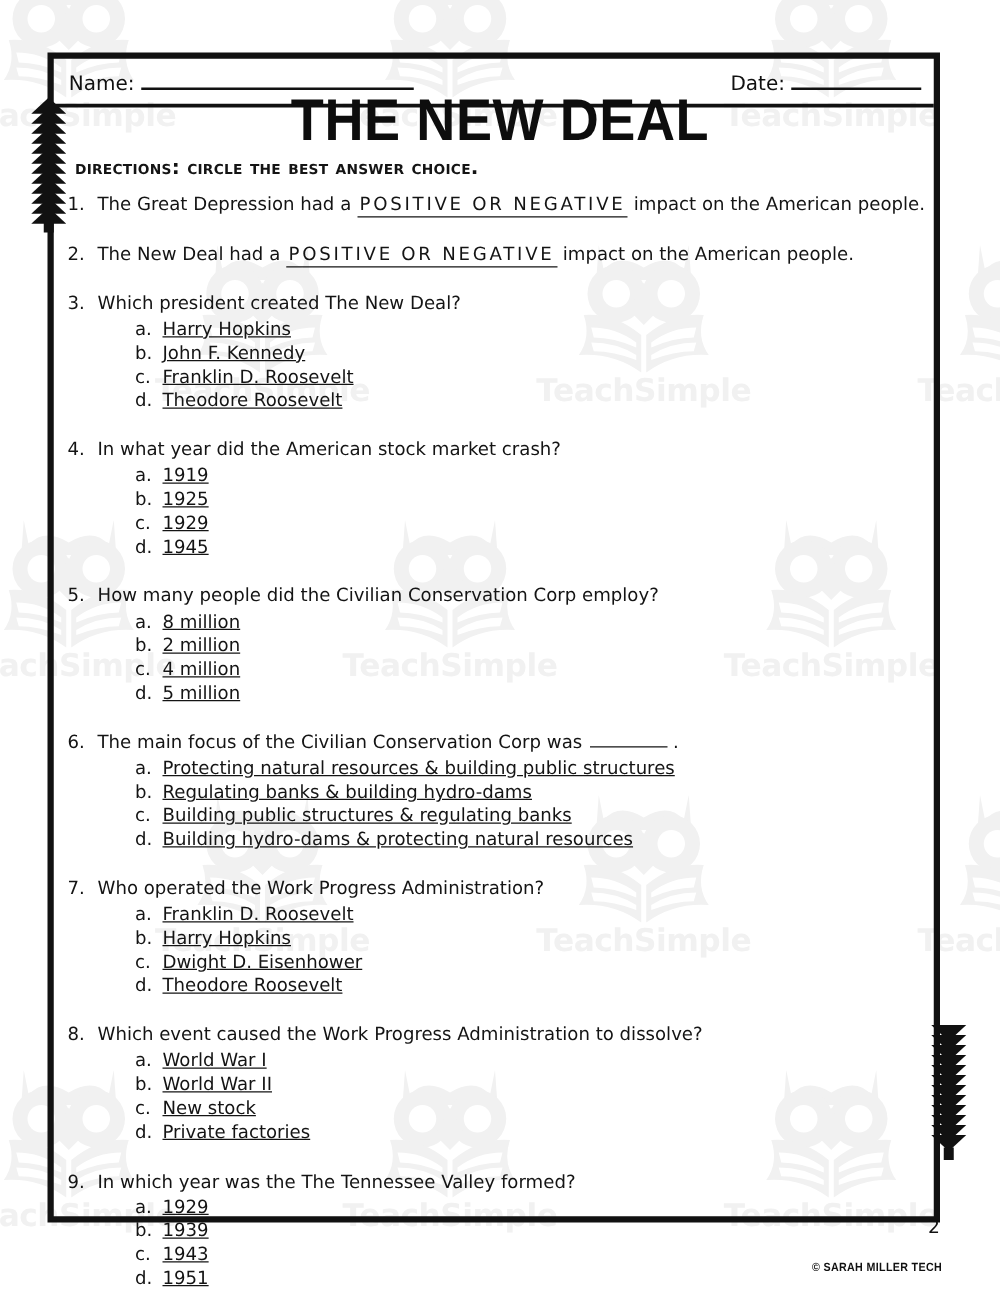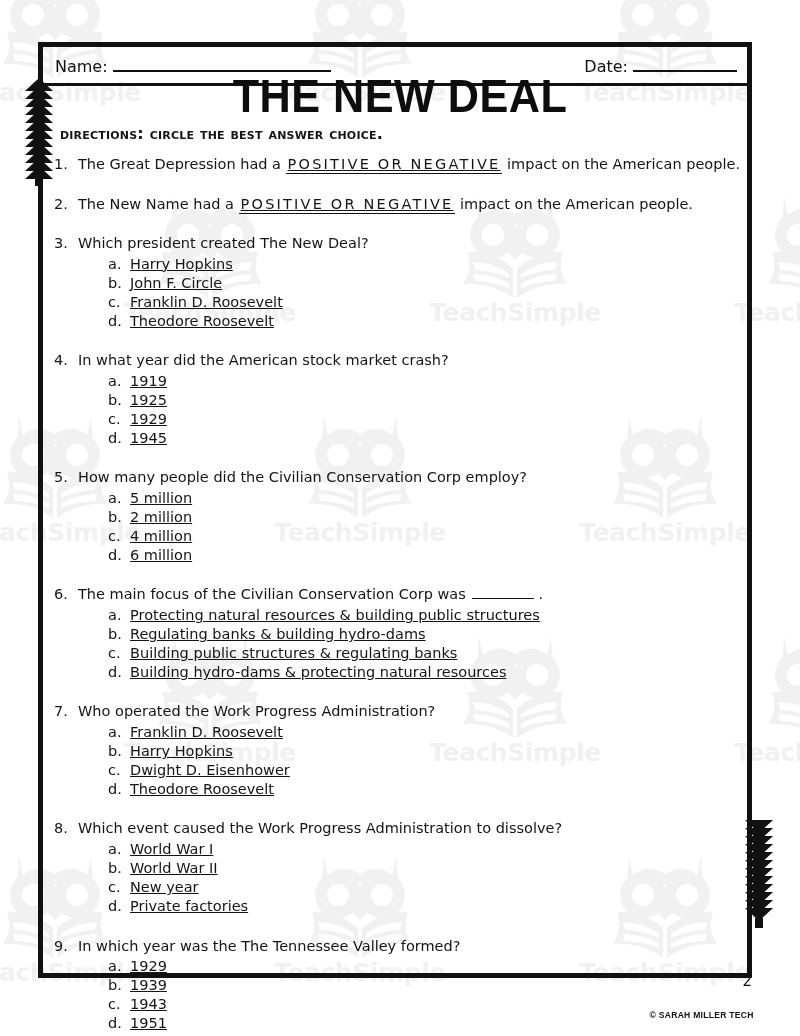--- a/index.html
+++ b/index.html
@@ -183,21 +183,20 @@
     padding-left: 2px;
     box-sizing: border-box;
   }
   .q-text { flex: 1; }
 
   .tf-choice {
     font-weight: 500;
     letter-spacing: 2.2px;
     border-bottom: 1.6px solid #141414;
     padding: 0 2px 1px 2px;
-    text-decoration: underline;
   }
 
   .blank-rule {
     display: inline-block;
     width: 62px;
     border-bottom: 1.6px solid #141414;
     margin: 0 4px 0 2px;
     height: 11px;
   }
 
@@ -625,37 +624,37 @@
         <div class="q-block">
           <div class="q-line">
             <span class="q-num">1.</span>
             <span class="q-text"><span>The Great Depression had a </span><span class="tf-choice">POSITIVE OR NEGATIVE</span><span> impact on the American people.</span></span>
           </div>
         </div>
         <div class="q-gap"></div>
         <div class="q-block">
           <div class="q-line">
             <span class="q-num">2.</span>
-            <span class="q-text"><span>The New Name had a </span><span class="tf-choice">POSITIVE OR NEGATIVE</span><span> impact on the American people.</span></span>
+            <span class="q-text"><span>The New Deal had a </span><span class="tf-choice">POSITIVE OR NEGATIVE</span><span> impact on the American people.</span></span>
           </div>
         </div>
         <div class="q-gap"></div>
         <div class="q-block">
           <div class="q-line">
             <span class="q-num">3.</span>
             <span class="q-text"><span>Which president created The New Deal?</span></span>
           </div>
           <ul class="choices">
             <li class="choice">
               <span class="choice-letter">a.</span>
               <span class="choice-text">Harry Hopkins</span>
             </li>
             <li class="choice">
               <span class="choice-letter">b.</span>
-              <span class="choice-text">John F. Circle</span>
+              <span class="choice-text">John F. Kennedy</span>
             </li>
             <li class="choice">
               <span class="choice-letter">c.</span>
               <span class="choice-text">Franklin D. Roosevelt</span>
             </li>
             <li class="choice">
               <span class="choice-letter">d.</span>
               <span class="choice-text">Theodore Roosevelt</span>
             </li>
           </ul>
@@ -687,33 +686,33 @@
         </div>
         <div class="q-gap"></div>
         <div class="q-block">
           <div class="q-line">
             <span class="q-num">5.</span>
             <span class="q-text"><span>How many people did the Civilian Conservation Corp employ?</span></span>
           </div>
           <ul class="choices">
             <li class="choice">
               <span class="choice-letter">a.</span>
-              <span class="choice-text">5 million</span>
+              <span class="choice-text">8 million</span>
             </li>
             <li class="choice">
               <span class="choice-letter">b.</span>
               <span class="choice-text">2 million</span>
             </li>
             <li class="choice">
               <span class="choice-letter">c.</span>
               <span class="choice-text">4 million</span>
             </li>
             <li class="choice">
               <span class="choice-letter">d.</span>
-              <span class="choice-text">6 million</span>
+              <span class="choice-text">5 million</span>
             </li>
           </ul>
         </div>
         <div class="q-gap"></div>
         <div class="q-block">
           <div class="q-line">
             <span class="q-num">6.</span>
             <span class="q-text"><span>The main focus of the Civilian Conservation Corp was </span><span class="blank-rule"></span><span>.</span></span>
           </div>
           <ul class="choices">
@@ -770,21 +769,21 @@
             <li class="choice">
               <span class="choice-letter">a.</span>
               <span class="choice-text">World War I</span>
             </li>
             <li class="choice">
               <span class="choice-letter">b.</span>
               <span class="choice-text">World War II</span>
             </li>
             <li class="choice">
               <span class="choice-letter">c.</span>
-              <span class="choice-text">New year</span>
+              <span class="choice-text">New stock</span>
             </li>
             <li class="choice">
               <span class="choice-letter">d.</span>
               <span class="choice-text">Private factories</span>
             </li>
           </ul>
         </div>
         <div class="q-gap"></div>
         <div class="q-block">
           <div class="q-line">

